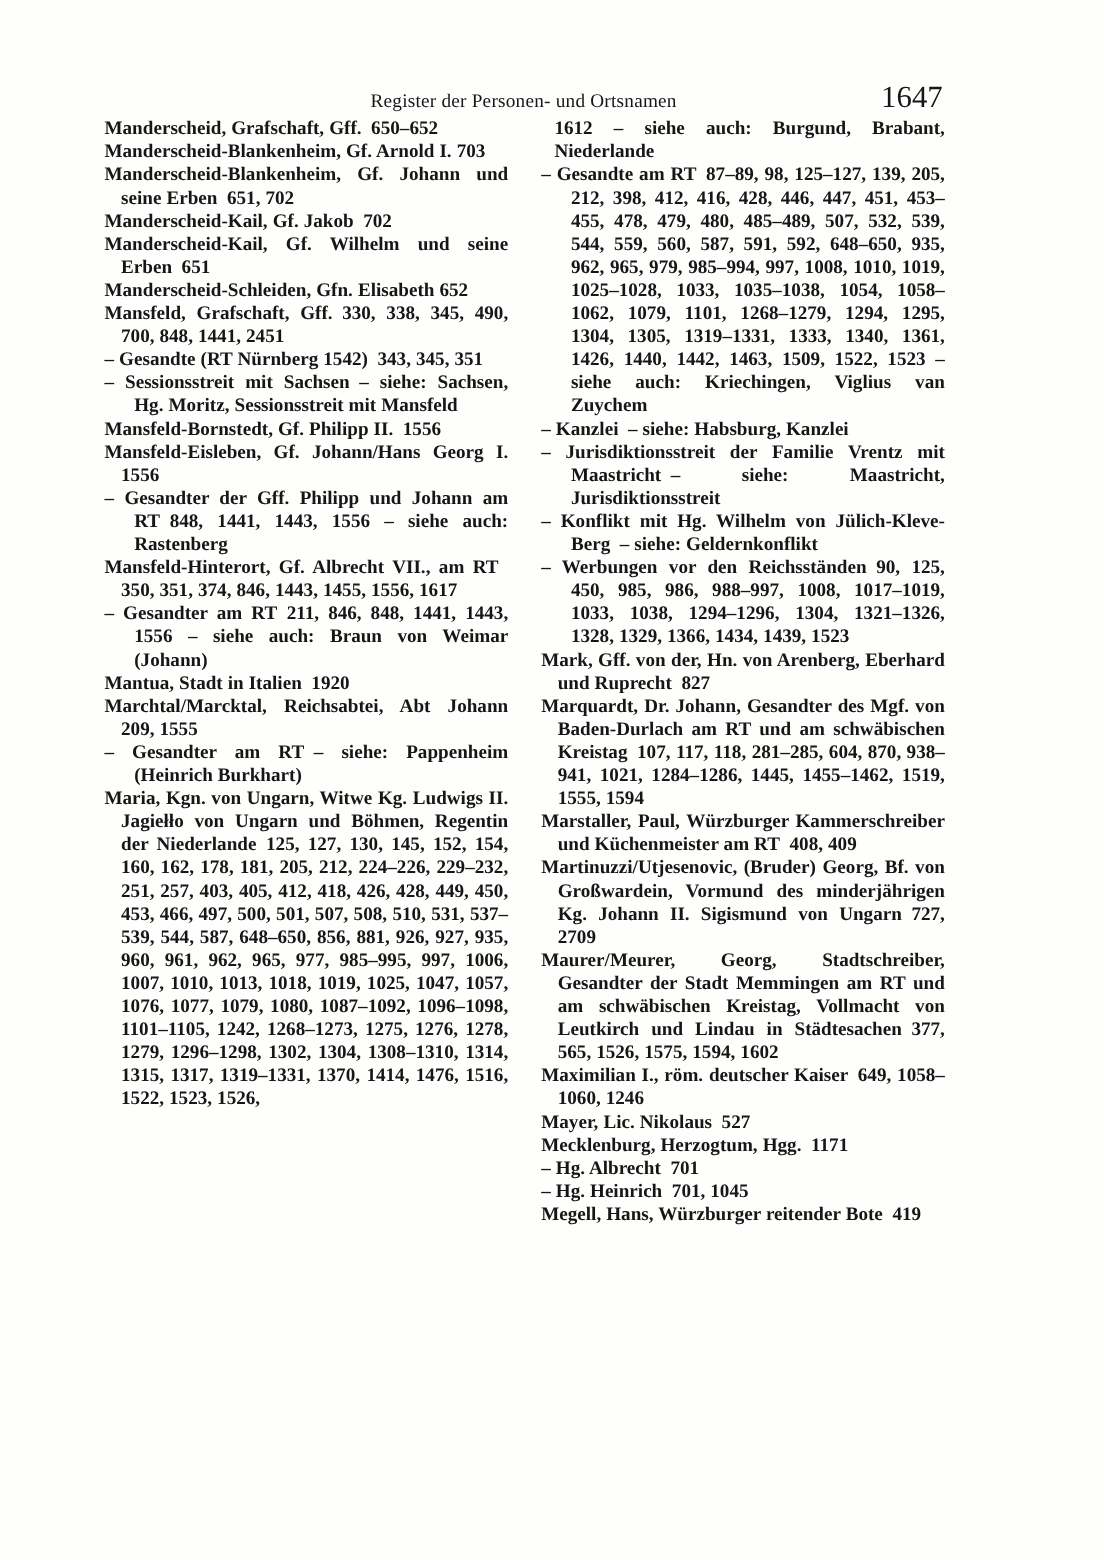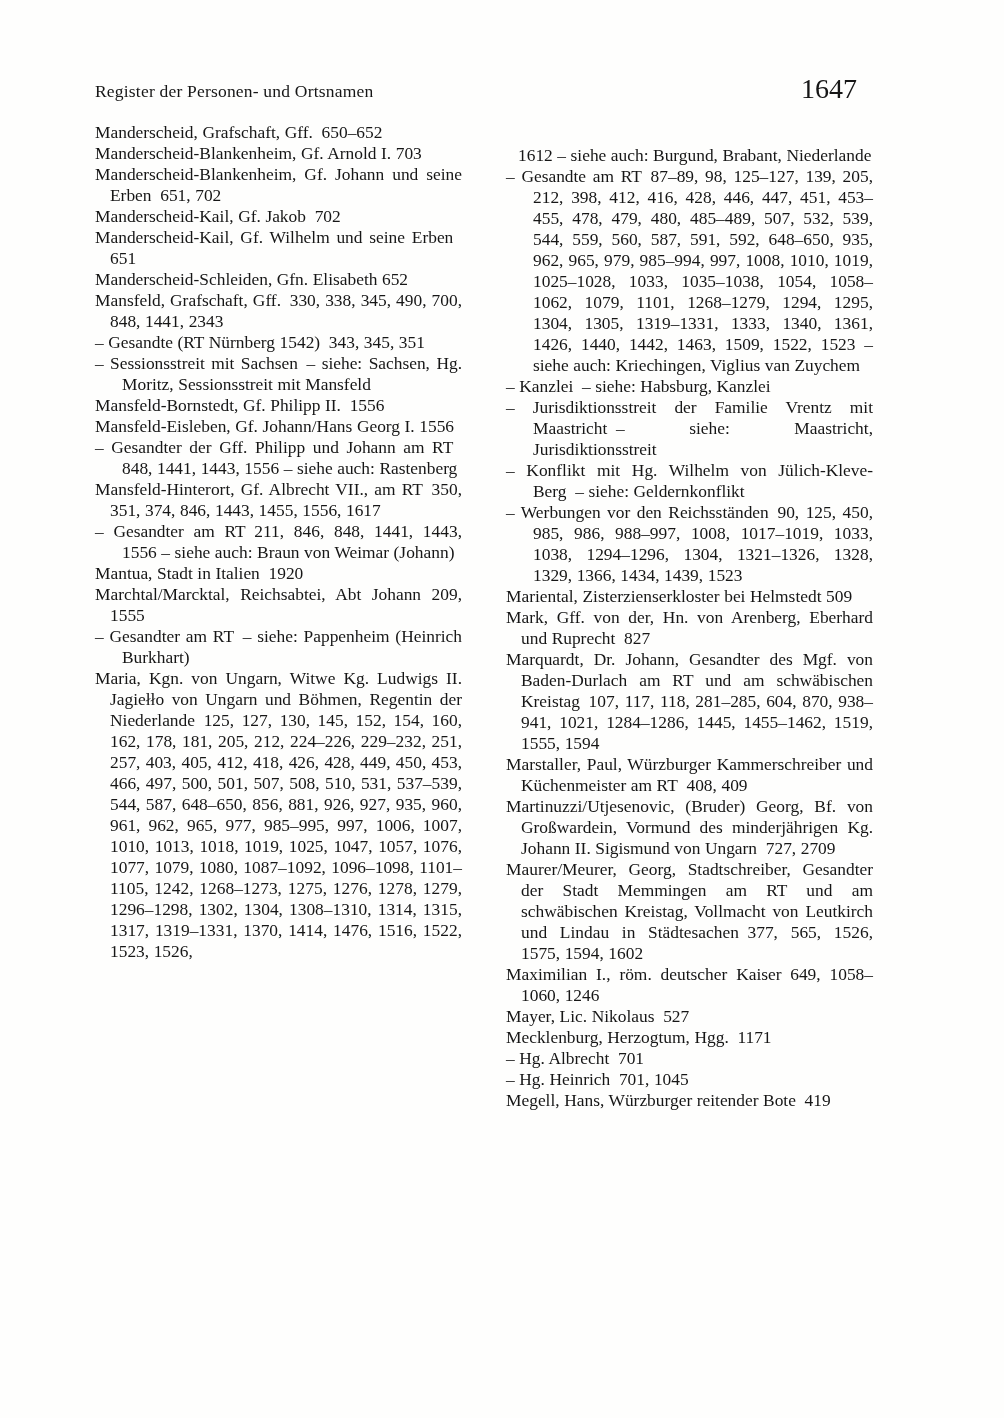--- a/index.html
+++ b/index.html
@@ -22,38 +22,40 @@
   }
   .page-header {
     position: absolute;
     top: 80px;
     left: 95px;
     width: 762px;
     height: 28px;
   }
   .running-head {
     display: block;
+    text-align: center;
     font-size: 17.5px;
     line-height: 22px;
     letter-spacing: 0.2px;
   }
   .page-number {
     position: absolute;
     right: 0;
     top: -3px;
     font-size: 28px;
     line-height: 24px;
   }
   .columns {
     position: absolute;
-    top: 122px;
+    top: 106px;
     left: 95px;
     width: 764px;
     display: flex;
-    gap: 44px;
+    gap: 30px;
+    font-weight: bold;
   }
   .col {
     width: 367px;
     flex: 0 0 367px;
   }
   .entry {
     margin: 0;
     font-size: 17.4px;
     line-height: 21px;
     text-align: justify;
@@ -63,62 +65,60 @@
     padding-left: 15px;
     text-indent: -15px;
   }
   .entry.sub {
     padding-left: 27px;
     text-indent: -27px;
   }
   .entry.cont {
     padding-left: 12px;
     text-indent: 0;
-    margin-top: 23px;
   }
 </style>
 </head>
 <body>
 
 <div class="page">
 
   <div class="page-header">
     <span class="running-head">Register der Personen- und Ortsnamen</span>
     <span class="page-number">1647</span>
   </div>
 
   <div class="columns">
     <div class="col" id="col-left">
         <p class="entry main">Manderscheid, Grafschaft, Gff. 650–652</p>
         <p class="entry main">Manderscheid-Blankenheim, Gf. Arnold I. 703</p>
         <p class="entry main">Manderscheid-Blankenheim, Gf. Johann und seine Erben 651, 702</p>
         <p class="entry main">Manderscheid-Kail, Gf. Jakob 702</p>
         <p class="entry main">Manderscheid-Kail, Gf. Wilhelm und seine Erben 651</p>
         <p class="entry main">Manderscheid-Schleiden, Gfn. Elisabeth 652</p>
-        <p class="entry main">Mansfeld, Grafschaft, Gff. 330, 338, 345, 490, 700, 848, 1441, 2343</p>
+        <p class="entry main">Mansfeld, Grafschaft, Gff. 330, 338, 345, 490, 700, 848, 1441, 2451</p>
         <p class="entry sub">– Gesandte (RT Nürnberg 1542) 343, 345, 351</p>
         <p class="entry sub">– Sessionsstreit mit Sachsen – siehe: Sachsen, Hg. Moritz, Sessionsstreit mit Mansfeld</p>
         <p class="entry main">Mansfeld-Bornstedt, Gf. Philipp II. 1556</p>
         <p class="entry main">Mansfeld-Eisleben, Gf. Johann/Hans Georg I. 1556</p>
         <p class="entry sub">– Gesandter der Gff. Philipp und Johann am RT 848, 1441, 1443, 1556 – siehe auch: Rastenberg</p>
         <p class="entry main">Mansfeld-Hinterort, Gf. Albrecht VII., am RT 350, 351, 374, 846, 1443, 1455, 1556, 1617</p>
         <p class="entry sub">– Gesandter am RT 211, 846, 848, 1441, 1443, 1556 – siehe auch: Braun von Weimar (Johann)</p>
         <p class="entry main">Mantua, Stadt in Italien 1920</p>
         <p class="entry main">Marchtal/Marcktal, Reichsabtei, Abt Johann 209, 1555</p>
         <p class="entry sub">– Gesandter am RT – siehe: Pappenheim (Heinrich Burkhart)</p>
         <p class="entry main">Maria, Kgn. von Ungarn, Witwe Kg. Ludwigs II. Jagiełło von Ungarn und Böhmen, Regentin der Niederlande 125, 127, 130, 145, 152, 154, 160, 162, 178, 181, 205, 212, 224–226, 229–232, 251, 257, 403, 405, 412, 418, 426, 428, 449, 450, 453, 466, 497, 500, 501, 507, 508, 510, 531, 537–539, 544, 587, 648–650, 856, 881, 926, 927, 935, 960, 961, 962, 965, 977, 985–995, 997, 1006, 1007, 1010, 1013, 1018, 1019, 1025, 1047, 1057, 1076, 1077, 1079, 1080, 1087–1092, 1096–1098, 1101–1105, 1242, 1268–1273, 1275, 1276, 1278, 1279, 1296–1298, 1302, 1304, 1308–1310, 1314, 1315, 1317, 1319–1331, 1370, 1414, 1476, 1516, 1522, 1523, 1526,</p>
       </div>
     <div class="col" id="col-right">
         <p class="entry cont">1612 – siehe auch: Burgund, Brabant, Niederlande</p>
         <p class="entry sub">– Gesandte am RT 87–89, 98, 125–127, 139, 205, 212, 398, 412, 416, 428, 446, 447, 451, 453–455, 478, 479, 480, 485–489, 507, 532, 539, 544, 559, 560, 587, 591, 592, 648–650, 935, 962, 965, 979, 985–994, 997, 1008, 1010, 1019, 1025–1028, 1033, 1035–1038, 1054, 1058–1062, 1079, 1101, 1268–1279, 1294, 1295, 1304, 1305, 1319–1331, 1333, 1340, 1361, 1426, 1440, 1442, 1463, 1509, 1522, 1523 – siehe auch: Kriechingen, Viglius van Zuychem</p>
         <p class="entry sub">– Kanzlei – siehe: Habsburg, Kanzlei</p>
         <p class="entry sub">– Jurisdiktionsstreit der Familie Vrentz mit Maastricht – siehe: Maastricht, Jurisdiktionsstreit</p>
         <p class="entry sub">– Konflikt mit Hg. Wilhelm von Jülich-Kleve-Berg – siehe: Geldernkonflikt</p>
         <p class="entry sub">– Werbungen vor den Reichsständen 90, 125, 450, 985, 986, 988–997, 1008, 1017–1019, 1033, 1038, 1294–1296, 1304, 1321–1326, 1328, 1329, 1366, 1434, 1439, 1523</p>
-        <p class="entry main">Mariental, Zisterzienserkloster bei Helmstedt 509</p>
         <p class="entry main">Mark, Gff. von der, Hn. von Arenberg, Eberhard und Ruprecht 827</p>
         <p class="entry main">Marquardt, Dr. Johann, Gesandter des Mgf. von Baden-Durlach am RT und am schwäbischen Kreistag 107, 117, 118, 281–285, 604, 870, 938–941, 1021, 1284–1286, 1445, 1455–1462, 1519, 1555, 1594</p>
         <p class="entry main">Marstaller, Paul, Würzburger Kammerschreiber und Küchenmeister am RT 408, 409</p>
         <p class="entry main">Martinuzzi/Utjesenovic, (Bruder) Georg, Bf. von Großwardein, Vormund des minderjährigen Kg. Johann II. Sigismund von Ungarn 727, 2709</p>
         <p class="entry main">Maurer/Meurer, Georg, Stadtschreiber, Gesandter der Stadt Memmingen am RT und am schwäbischen Kreistag, Vollmacht von Leutkirch und Lindau in Städtesachen 377, 565, 1526, 1575, 1594, 1602</p>
         <p class="entry main">Maximilian I., röm. deutscher Kaiser 649, 1058–1060, 1246</p>
         <p class="entry main">Mayer, Lic. Nikolaus 527</p>
         <p class="entry main">Mecklenburg, Herzogtum, Hgg. 1171</p>
         <p class="entry sub">– Hg. Albrecht 701</p>
         <p class="entry sub">– Hg. Heinrich 701, 1045</p>

